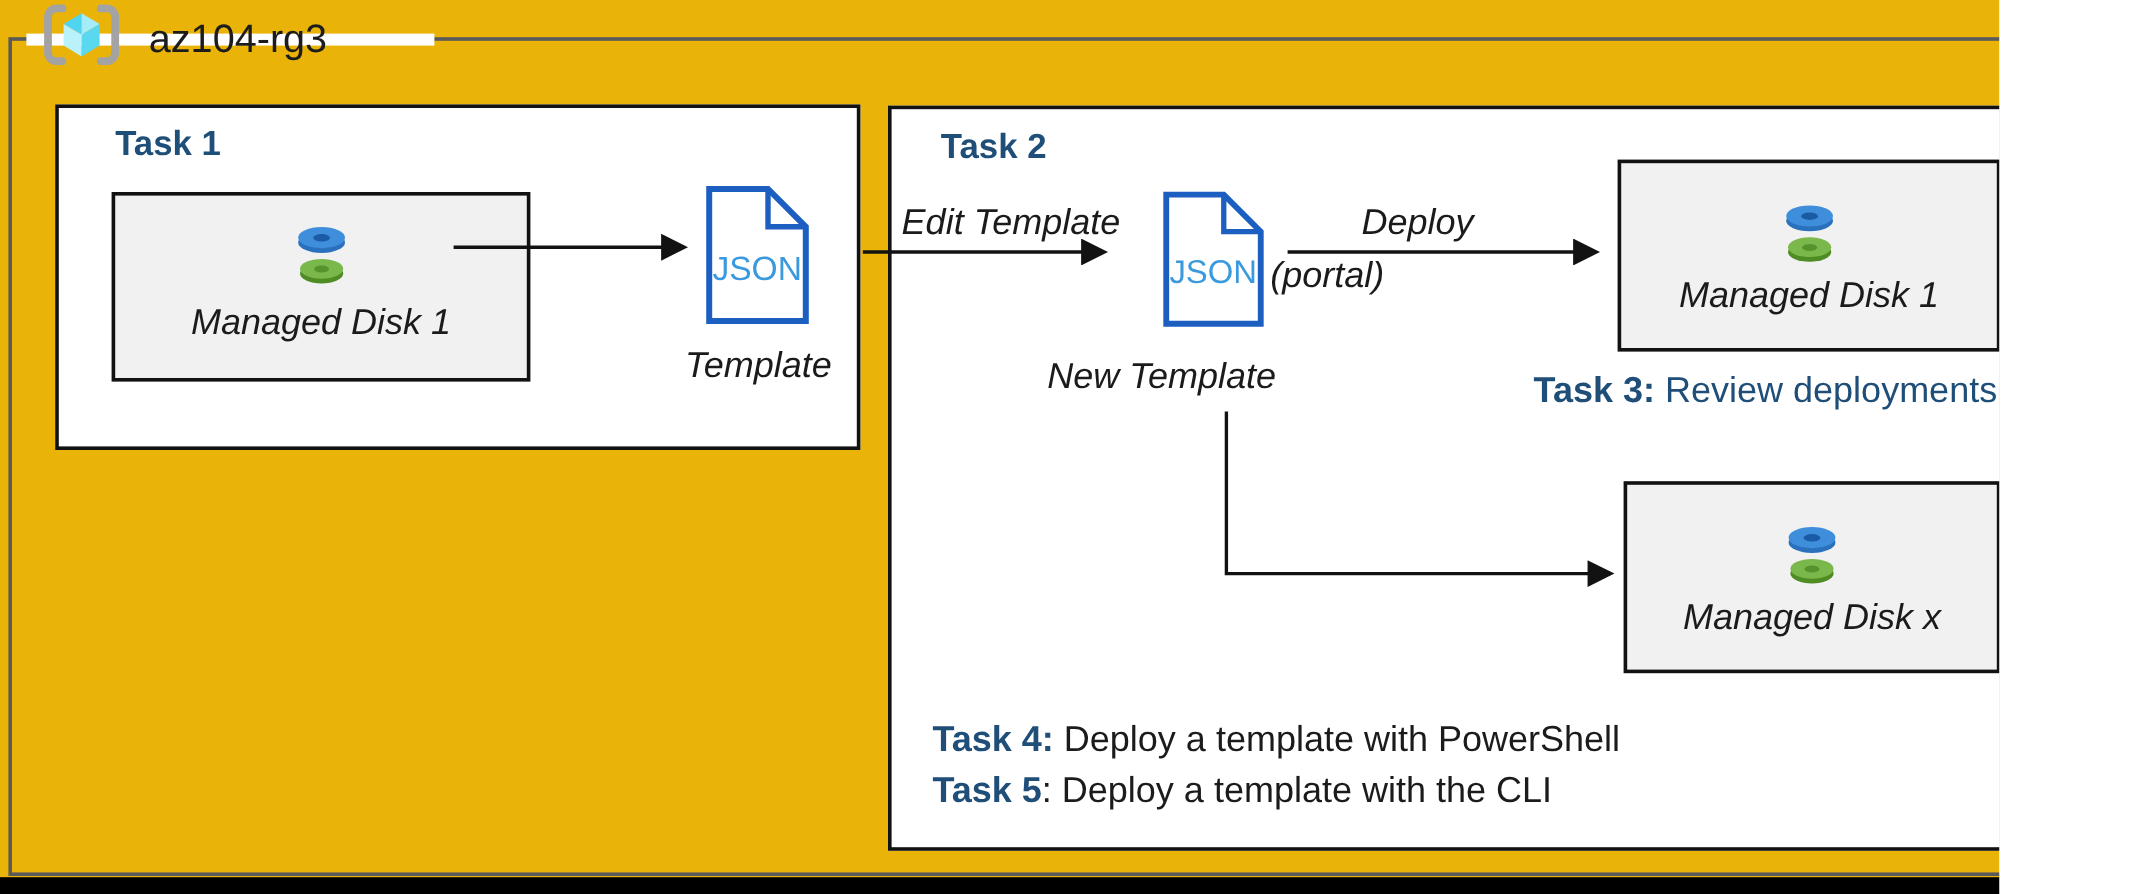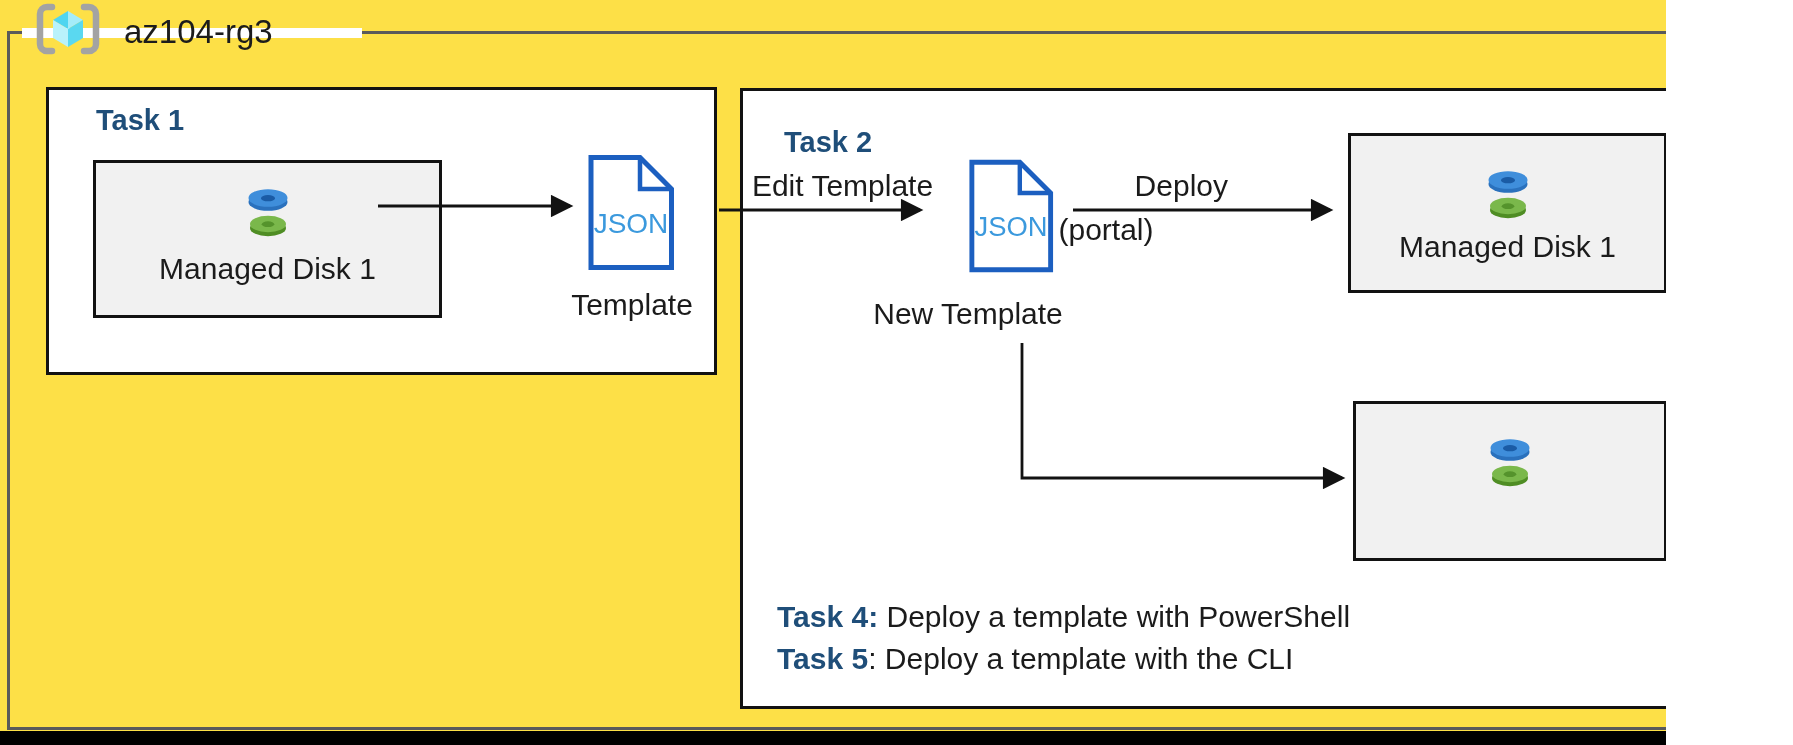--- a/index.html
+++ b/index.html
@@ -6,36 +6,36 @@
     --accent:#1F4E79;
     --ink:#1b1b1b;
     --line:#121212;
     --frame:#5a5a5a;
     --boxfill:#f1f1f1;
     --jsonstroke:#1c5fc0;
     --jsontext:#3b99dd;
   }
   html,body{margin:0;padding:0;background:#ffffff;}
   body{font-family:"Liberation Sans", sans-serif;}
-  .canvas{position:relative;width:1666px;height:745px;background:#fde047;overflow:hidden;}
+  .canvas{position:relative;width:1666px;height:745px;background:#eab308;overflow:hidden;}
   .abs{position:absolute;}
   .frame{left:7px;top:31px;width:1781px;height:699px;border:3px solid var(--frame);box-sizing:border-box;}
   .frame-gap{left:22px;top:28px;width:340px;height:10px;background:#ffffff;}
   .rg-label{left:124px;top:13px;font-size:33px;color:#1c1c1c;white-space:nowrap;}
   .tbox{border:3px solid var(--line);box-sizing:border-box;background:#ffffff;}
   .task1-box{left:46px;top:87px;width:671px;height:288px;}
   .task2-box{left:740px;top:88px;width:1008px;height:621px;}
   .box-title{font-size:29px;font-weight:bold;color:var(--accent);white-space:nowrap;}
   .md-box{background:var(--boxfill);border:3px solid var(--line);box-sizing:border-box;
           display:flex;flex-direction:column;align-items:center;}
   .md-box .disk{margin-top:22px;}
   .md-box.low .disk{margin-top:31px;}
   .md-box .md-label{margin-top:15px;}
   .md-box.low .md-label{margin-top:11px;}
-  .lbl{font-size:30px;color:var(--ink);white-space:nowrap;}
+  .lbl{font-size:30px;color:var(--ink);white-space:nowrap;font-style:italic;}
   .center{text-align:center;}
   .task-line{font-size:30px;line-height:42px;color:var(--ink);white-space:nowrap;}
   .task-prefix{font-weight:bold;color:var(--accent);}
   .task3-line{left:1278px;top:309px;font-size:30px;color:var(--accent);white-space:nowrap;}
   .task3-line .task-rest{color:var(--accent);}
   .arrows{left:0;top:0;pointer-events:none;}
   .bottom-bar{left:0;top:731px;width:1793px;height:14px;background:#000000;}
   svg text{font-family:"Liberation Sans", sans-serif;}
 </style>
 </head>
@@ -72,21 +72,21 @@
   </div>
 
   <svg class="abs" style="left:585px;top:152px;" width="92" height="121" viewBox="0 0 92 121">
     <path d="M6 5.5 H55 L86.5 37 V115.5 H6 Z" fill="#ffffff" stroke="#1c5fc0" stroke-width="5"></path>
     <path d="M55 5.5 V37 H86.5" fill="none" stroke="#1c5fc0" stroke-width="4.5"></path>
     <text x="46" y="81" text-anchor="middle" font-size="28" fill="#3b99dd">JSON</text>
   </svg>
   <div class="abs lbl center" style="left:558px;top:288px;width:148px;">Template</div>
 
   <div class="abs tbox task2-box"></div>
-  <div class="abs box-title" style="left:784px;top:107px;margin-top:19px;">Task 2</div>
+  <div class="abs box-title" style="left:784px;top:107px;">Task 2</div>
 
   <div class="abs lbl center" style="left:730px;top:169px;width:225px;">Edit Template</div>
 
   <svg class="abs" style="left:966px;top:156px;" width="90" height="120" viewBox="0 0 92 121">
     <path d="M6 5.5 H55 L86.5 37 V115.5 H6 Z" fill="#ffffff" stroke="#1c5fc0" stroke-width="5"></path>
     <path d="M55 5.5 V37 H86.5" fill="none" stroke="#1c5fc0" stroke-width="4.5"></path>
     <text x="46" y="81" text-anchor="middle" font-size="28" fill="#3b99dd">JSON</text>
   </svg>
   <div class="abs lbl center" style="left:858px;top:297px;width:220px;">New Template</div>
 
@@ -98,30 +98,34 @@
       <ellipse cx="27" cy="43" rx="18" ry="8.2" fill="#4f8d24"></ellipse>
       <ellipse cx="27" cy="39" rx="18" ry="8.2" fill="#7ab84b"></ellipse>
       <ellipse cx="27" cy="39.2" rx="6.3" ry="2.9" fill="#55932c"></ellipse>
       <ellipse cx="27" cy="17" rx="19.5" ry="8.8" fill="#2a71bd"></ellipse>
       <ellipse cx="27" cy="13" rx="19.5" ry="8.8" fill="#3f8edb"></ellipse>
       <ellipse cx="27" cy="13.2" rx="7" ry="3.1" fill="#1a5ba5"></ellipse>
     </svg>
     <div class="lbl md-label">Managed Disk 1</div>
   </div>
 
+  <div class="abs task3-line">
+    <span class="task-prefix">Task 3:</span><span class="task-rest"> Review deployments</span>
+  </div>
 
   <div class="abs md-box low" style="left:1353px;top:401px;width:314px;height:160px;">
     <svg class="disk" width="54" height="52" viewBox="0 0 54 52">
       <ellipse cx="27" cy="43" rx="18" ry="8.2" fill="#4f8d24"></ellipse>
       <ellipse cx="27" cy="39" rx="18" ry="8.2" fill="#7ab84b"></ellipse>
       <ellipse cx="27" cy="39.2" rx="6.3" ry="2.9" fill="#55932c"></ellipse>
       <ellipse cx="27" cy="17" rx="19.5" ry="8.8" fill="#2a71bd"></ellipse>
       <ellipse cx="27" cy="13" rx="19.5" ry="8.8" fill="#3f8edb"></ellipse>
       <ellipse cx="27" cy="13.2" rx="7" ry="3.1" fill="#1a5ba5"></ellipse>
     </svg>
+    <div class="lbl md-label">Managed Disk x</div>
   </div>
 
   <div class="abs" style="left:777px;top:596px;">
     <div class="task-line">
       <span class="task-prefix">Task 4:</span><span> Deploy a template with PowerShell</span>
     </div>
     <div class="task-line">
       <span class="task-prefix">Task 5</span><span>: Deploy a template with the CLI</span>
     </div>
   </div>

